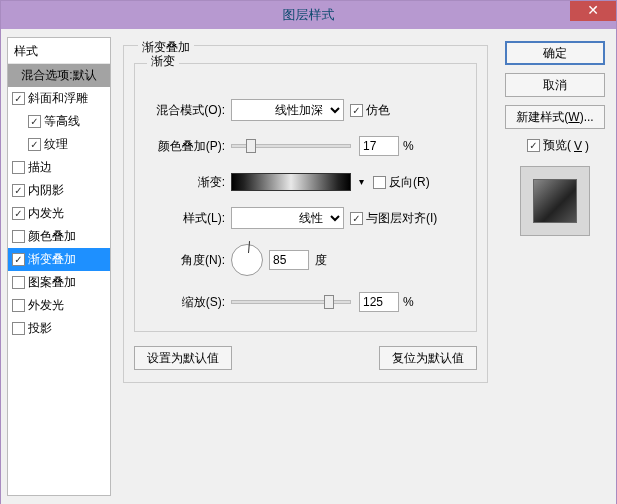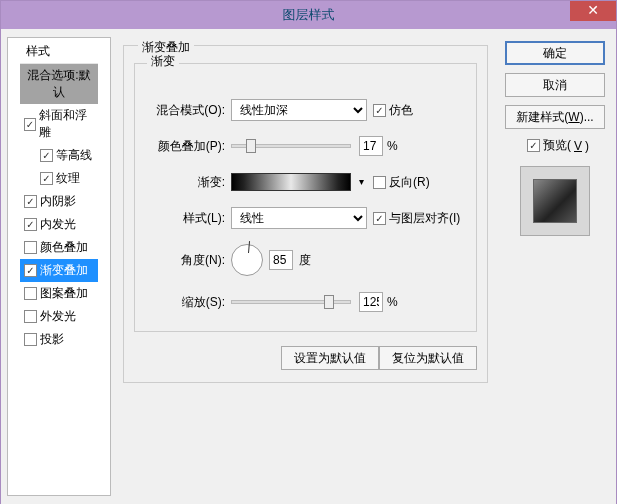--- a/index.html
+++ b/index.html
@@ -2,46 +2,46 @@
 <html><head>
 <meta charset="utf-8">
 <style>
 * { box-sizing: border-box; margin: 0; padding: 0; }
 body { font-family: "Microsoft YaHei", SimSun, sans-serif; font-size: 12px; background: #fff; }
 .window { width: 617px; height: 504px; border: 1px solid #a88bc0; }
 .titlebar { height: 28px; background: #b799d0; display: flex; align-items: center; position: relative; }
 .title { position: absolute; left: 50%; transform: translateX(-50%); color: #0c4a6e; font-size: 13px; }
 .close-btn { position: absolute; right: 0; top: 0; width: 46px; height: 20px; background: #c75050; color: #fff; text-align: center; line-height: 18px; font-size: 14px; font-family: Arial; }
 .body { display: flex; height: 475px; background: #f0f0f0; padding: 8px 6px; gap: 6px; }
-.sidebar { width: 104px; border: 1px solid #bbb; background: #fff; padding: 2px 12px; }
+.sidebar { width: 104px; border: 1px solid #bbb; background: #fff; padding: 2px 0; }
 .side-header { padding: 3px 6px; background: #fff; border-bottom: 1px solid #e5e5e5;}
 .side-sub { padding: 3px 6px; background: #a3a3a3; text-align: center; }
 .side-item { display: flex; align-items: center; padding: 3px 4px; gap: 3px; cursor: default; }
 .side-item.indent { padding-left: 20px; }
 .side-item.selected { background: #1e90ff; color: #fff; }
 .cb { width: 13px; height: 13px; border: 1px solid #888; background: #fff; display: inline-flex; align-items: center; justify-content: center; font-size: 10px; color: #333; }
 .side-item.selected .cb { color: #333; }
 .main { flex: 1; position: relative; padding: 2px 6px; }
 .fieldset { border: 1px solid #ccc; padding: 8px 10px 12px; margin-top: 6px; }
 .legend { position: relative; top: -15px; background: #f0f0f0; padding: 0 4px; display: inline-block; margin-left: 4px; }
 .inner-fieldset { border: 1px solid #ccc; padding: 4px 8px; margin-top: -8px; }
 .row { display: flex; align-items: center; margin: 14px 0; height: 22px; }
 .label { width: 82px; text-align: right; margin-right: 6px; }
 .select { height: 22px; border: 1px solid #aaa; background: #fff; padding: 0 4px; font-size: 12px; font-family: inherit; }
-.select.w1 { width: 136px; }
-.num-input { width: 24px; height: 20px; border: 1px solid #aaa; padding: 0 3px; text-align: left; font-size: 12px; }
+.select.w1 { width: 113px; text-align: right; }
+.num-input { width: 40px; height: 20px; border: 1px solid #aaa; padding: 0 3px; text-align: left; font-size: 12px; }
 .chk { display: flex; align-items: center; gap: 3px; margin-left: 6px; }
 .slider-track { width: 120px; height: 4px; background: #ddd; border: 1px solid #bbb; position: relative; margin-right: 8px; }
 .slider-thumb { position: absolute; width: 10px; height: 14px; background: #eee; border: 1px solid #888; top: -6px; }
 .gradient { width: 120px; height: 18px; border: 1px solid #333; background: linear-gradient(to right, #000 0%, #222 10%, #e8e8e8 50%, #222 90%, #000 100%); margin-right: 4px; position: relative; }
 .gradient::after { content: "▾"; position: absolute; right: -14px; top: 2px; font-size: 10px; }
 .angle-dial { width: 32px; height: 32px; border: 1px solid #999; border-radius: 50%; background: #fff; position: relative; margin-right: 6px; }
 .angle-dial::after { content: ""; position: absolute; width: 12px; height: 1px; background: #333; left: 16px; top: 8px; transform-origin: 0 0; transform: rotate(-85deg); }
 .btn { height: 24px; padding: 0 12px; border: 1px solid #aaa; background: #f5f5f5; font-size: 12px; font-family: inherit; cursor: default; }
-.btn-row { display: flex; gap: 0; justify-content: flex-end; margin-top: 14px; }
+.btn-row { display: flex; gap: 0; justify-content: space-between; margin-top: 14px; }
 .rcol { width: 110px; display: flex; flex-direction: column; gap: 8px; padding-top: 4px; align-items: center; }
 .rbtn { width: 100px; height: 24px; border: 1px solid #aaa; background: #f5f5f5; font-size: 12px; }
 .rbtn.primary { border: 2px solid #4a7cc0; }
 .preview-box { width: 70px; height: 70px; border: 1px solid #aaa; background: #d8d8d8; display: flex; align-items: center; justify-content: center; margin-top: 4px; }
 .preview-inner { width: 44px; height: 44px; background: linear-gradient(135deg,#888,#444 40%,#222 60%,#555); border: 1px solid #666; }
 .u { text-decoration: underline; }
 </style>
 </head>
 <body>
 
@@ -59,20 +59,24 @@
             <span class="cb">✓</span>
             <span>斜面和浮雕</span>
           </div>
           <div class="side-item indent">
             <span class="cb">✓</span>
             <span>等高线</span>
           </div>
           <div class="side-item indent">
             <span class="cb">✓</span>
             <span>纹理</span>
+          </div>
+          <div class="side-item">
+            <span class="cb"></span>
+            <span>描边</span>
           </div>
           <div class="side-item">
             <span class="cb">✓</span>
             <span>内阴影</span>
           </div>
           <div class="side-item">
             <span class="cb">✓</span>
             <span>内发光</span>
           </div>
           <div class="side-item">

